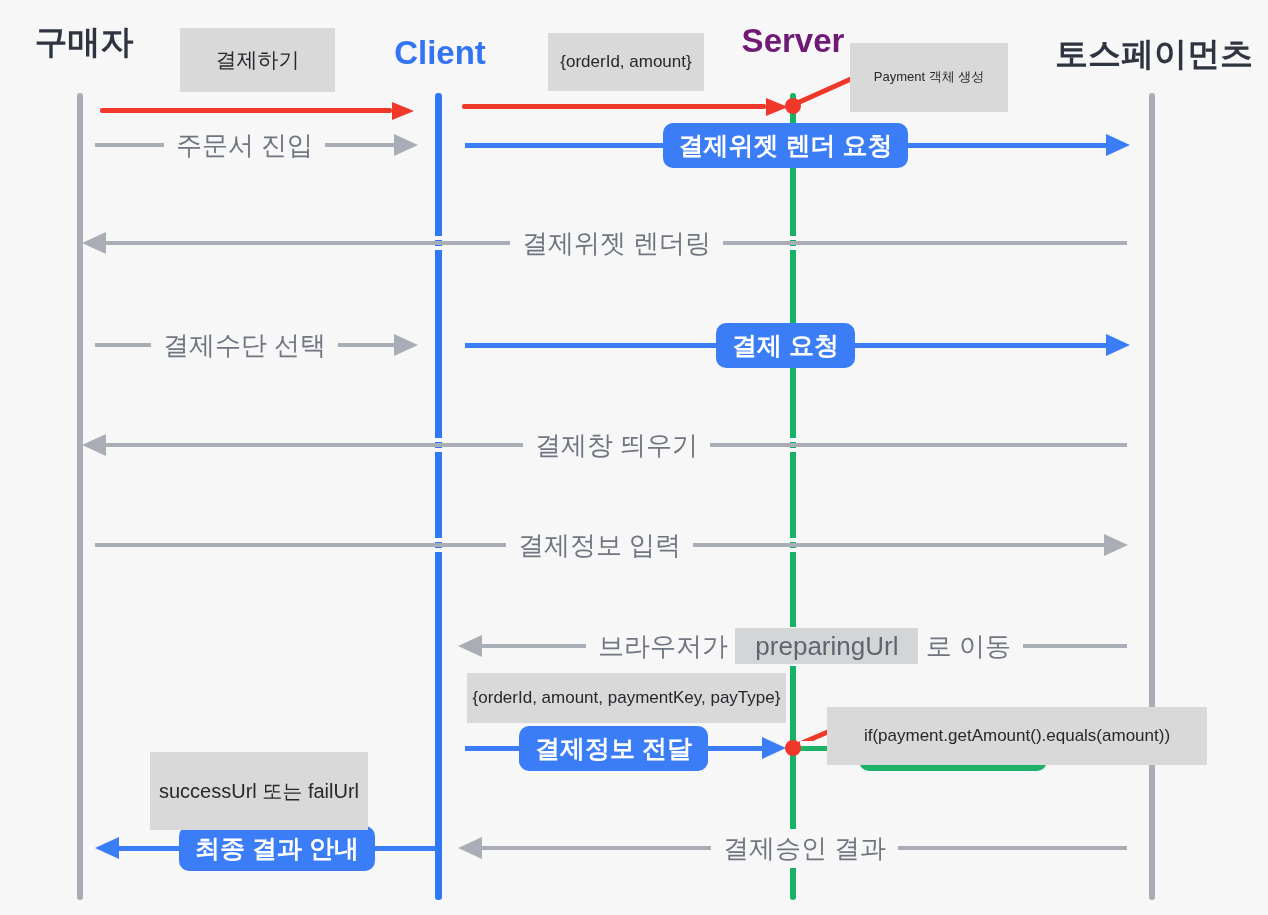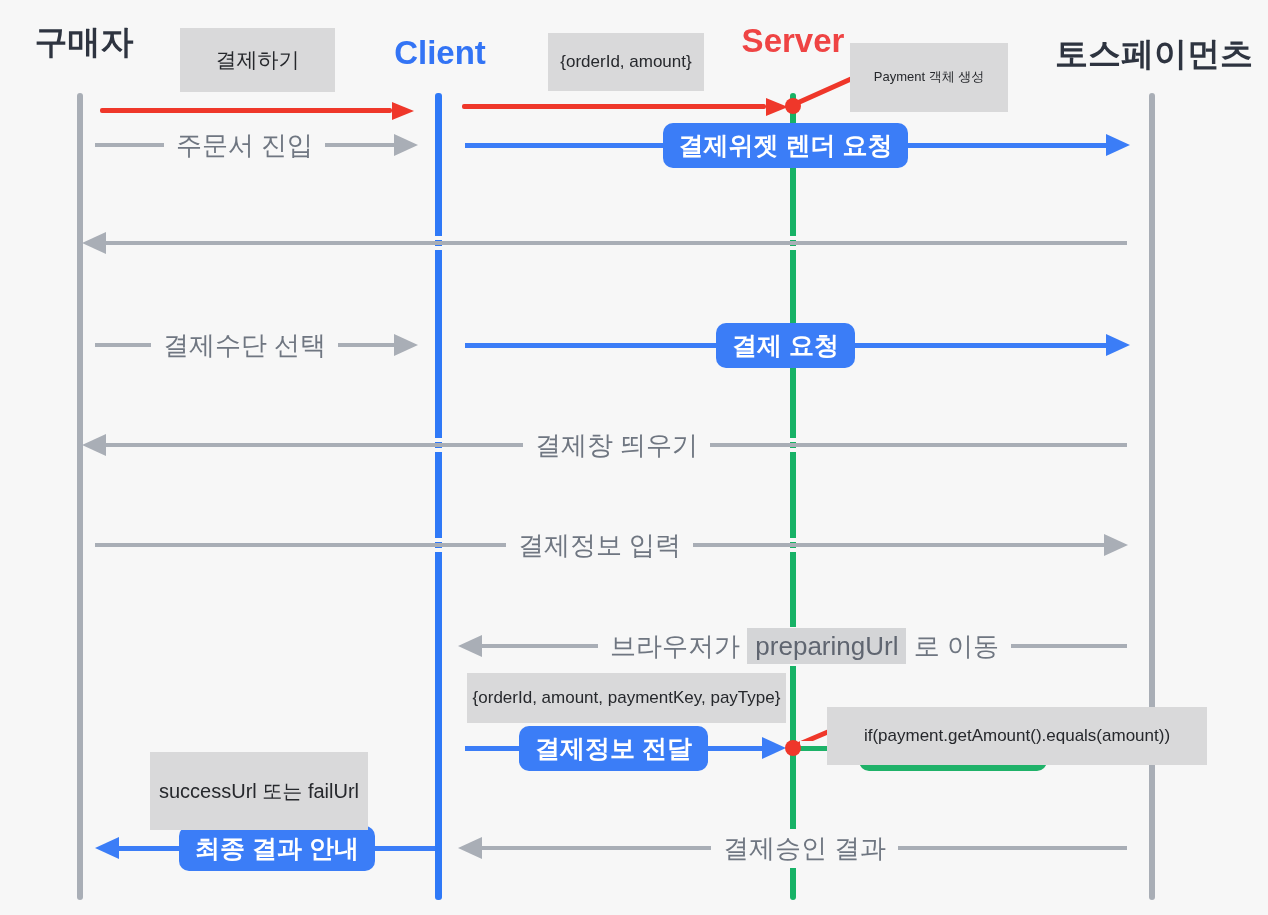--- a/index.html
+++ b/index.html
@@ -7,21 +7,21 @@
     --blue:#3b7df7; --green:#1db268; --red:#ef372a;
     --ink:#2e3440; --note-bg:#d9d9da; --note-ink:#26282c;
   }
   html,body{margin:0;padding:0;background:var(--bg);}
   .canvas{position:relative;width:1268px;height:915px;background:var(--bg);
           overflow:hidden;font-family:"Liberation Sans",sans-serif;}
   
   .actor{position:absolute;transform:translateX(-50%);font-size:33px;font-weight:700;
          color:var(--ink);white-space:nowrap;z-index:7;}
   .actor.blue{color:#3374f5;}
-  .actor.green{color:#ef4444;}
+  .actor.green{color:#701a75;}
   
   .lifeline{position:absolute;top:93px;height:807px;width:6px;border-radius:3px;z-index:1;}
   .lifeline.gray{background:var(--gray-line);}
   .lifeline.blue{background:#2f79f7;}
   .lifeline.green{background:#17b266;}
   
   .note{position:absolute;background:var(--note-bg);color:var(--note-ink);
         display:flex;align-items:center;justify-content:center;text-align:center;
         z-index:5;line-height:1.25;}
   
@@ -32,21 +32,21 @@
   .msg.green .seg{background:var(--green);height:5px;}
   .head-r{width:0;height:0;border-top:11px solid transparent;border-bottom:11px solid transparent;
           border-left:24px solid var(--gray-line);flex:0 0 auto;}
   .head-l{width:0;height:0;border-top:11px solid transparent;border-bottom:11px solid transparent;
           border-right:24px solid var(--gray-line);flex:0 0 auto;}
   .msg.blue .head-r{border-left-color:var(--blue);}
   .msg.blue .head-l{border-right-color:var(--blue);}
   .msg.green .head-r{border-left-color:var(--green);}
   .glabel{font-size:26px;color:var(--gray-text);padding:2px 12px;background:var(--bg);
           white-space:nowrap;flex:0 0 auto;}
-  .hl{background:#d4d5d7;padding:3px 8px;color:#5f6570;}
+  .hl{background:#d4d5d7;padding:3px 20px;color:#5f6570;}
   .badge{background:var(--blue);color:#fff;font-size:25px;font-weight:700;
          padding:6px 16px;border-radius:10px;white-space:nowrap;flex:0 0 auto;z-index:4;}
   .badge.green{background:#1fb269;}
   
   .red-line{position:absolute;height:5px;background:var(--red);z-index:2;border-radius:2px;}
   .red-head{position:absolute;width:0;height:0;border-top:9px solid transparent;
             border-bottom:9px solid transparent;border-left:22px solid var(--red);z-index:2;}
   .dot{position:absolute;width:16px;height:16px;border-radius:50%;background:var(--red);z-index:6;}
   .diag{position:absolute;height:5px;background:var(--red);transform-origin:0 50%;
         z-index:2;border-radius:2px;}
@@ -86,20 +86,21 @@
   <div class="msg blue" style="left:465px;top:132px;width:665px;">
     <div class="seg"></div>
     <div class="badge">결제위젯 렌더 요청</div>
     <div class="seg"></div>
     <div class="head-r"></div>
   </div>
 
   <div class="msg" style="left:82px;top:230px;width:1045px;">
     <div class="head-l"></div>
     <div class="seg"></div>
+    <div class="glabel">결제위젯 렌더링</div>
     <div class="seg"></div>
   </div>
 
   <div class="msg" style="left:95px;top:332px;width:323px;">
     <div class="seg"></div>
     <div class="glabel">결제수단 선택</div>
     <div class="seg"></div>
     <div class="head-r"></div>
   </div>
   <div class="msg blue" style="left:465px;top:332px;width:665px;">

